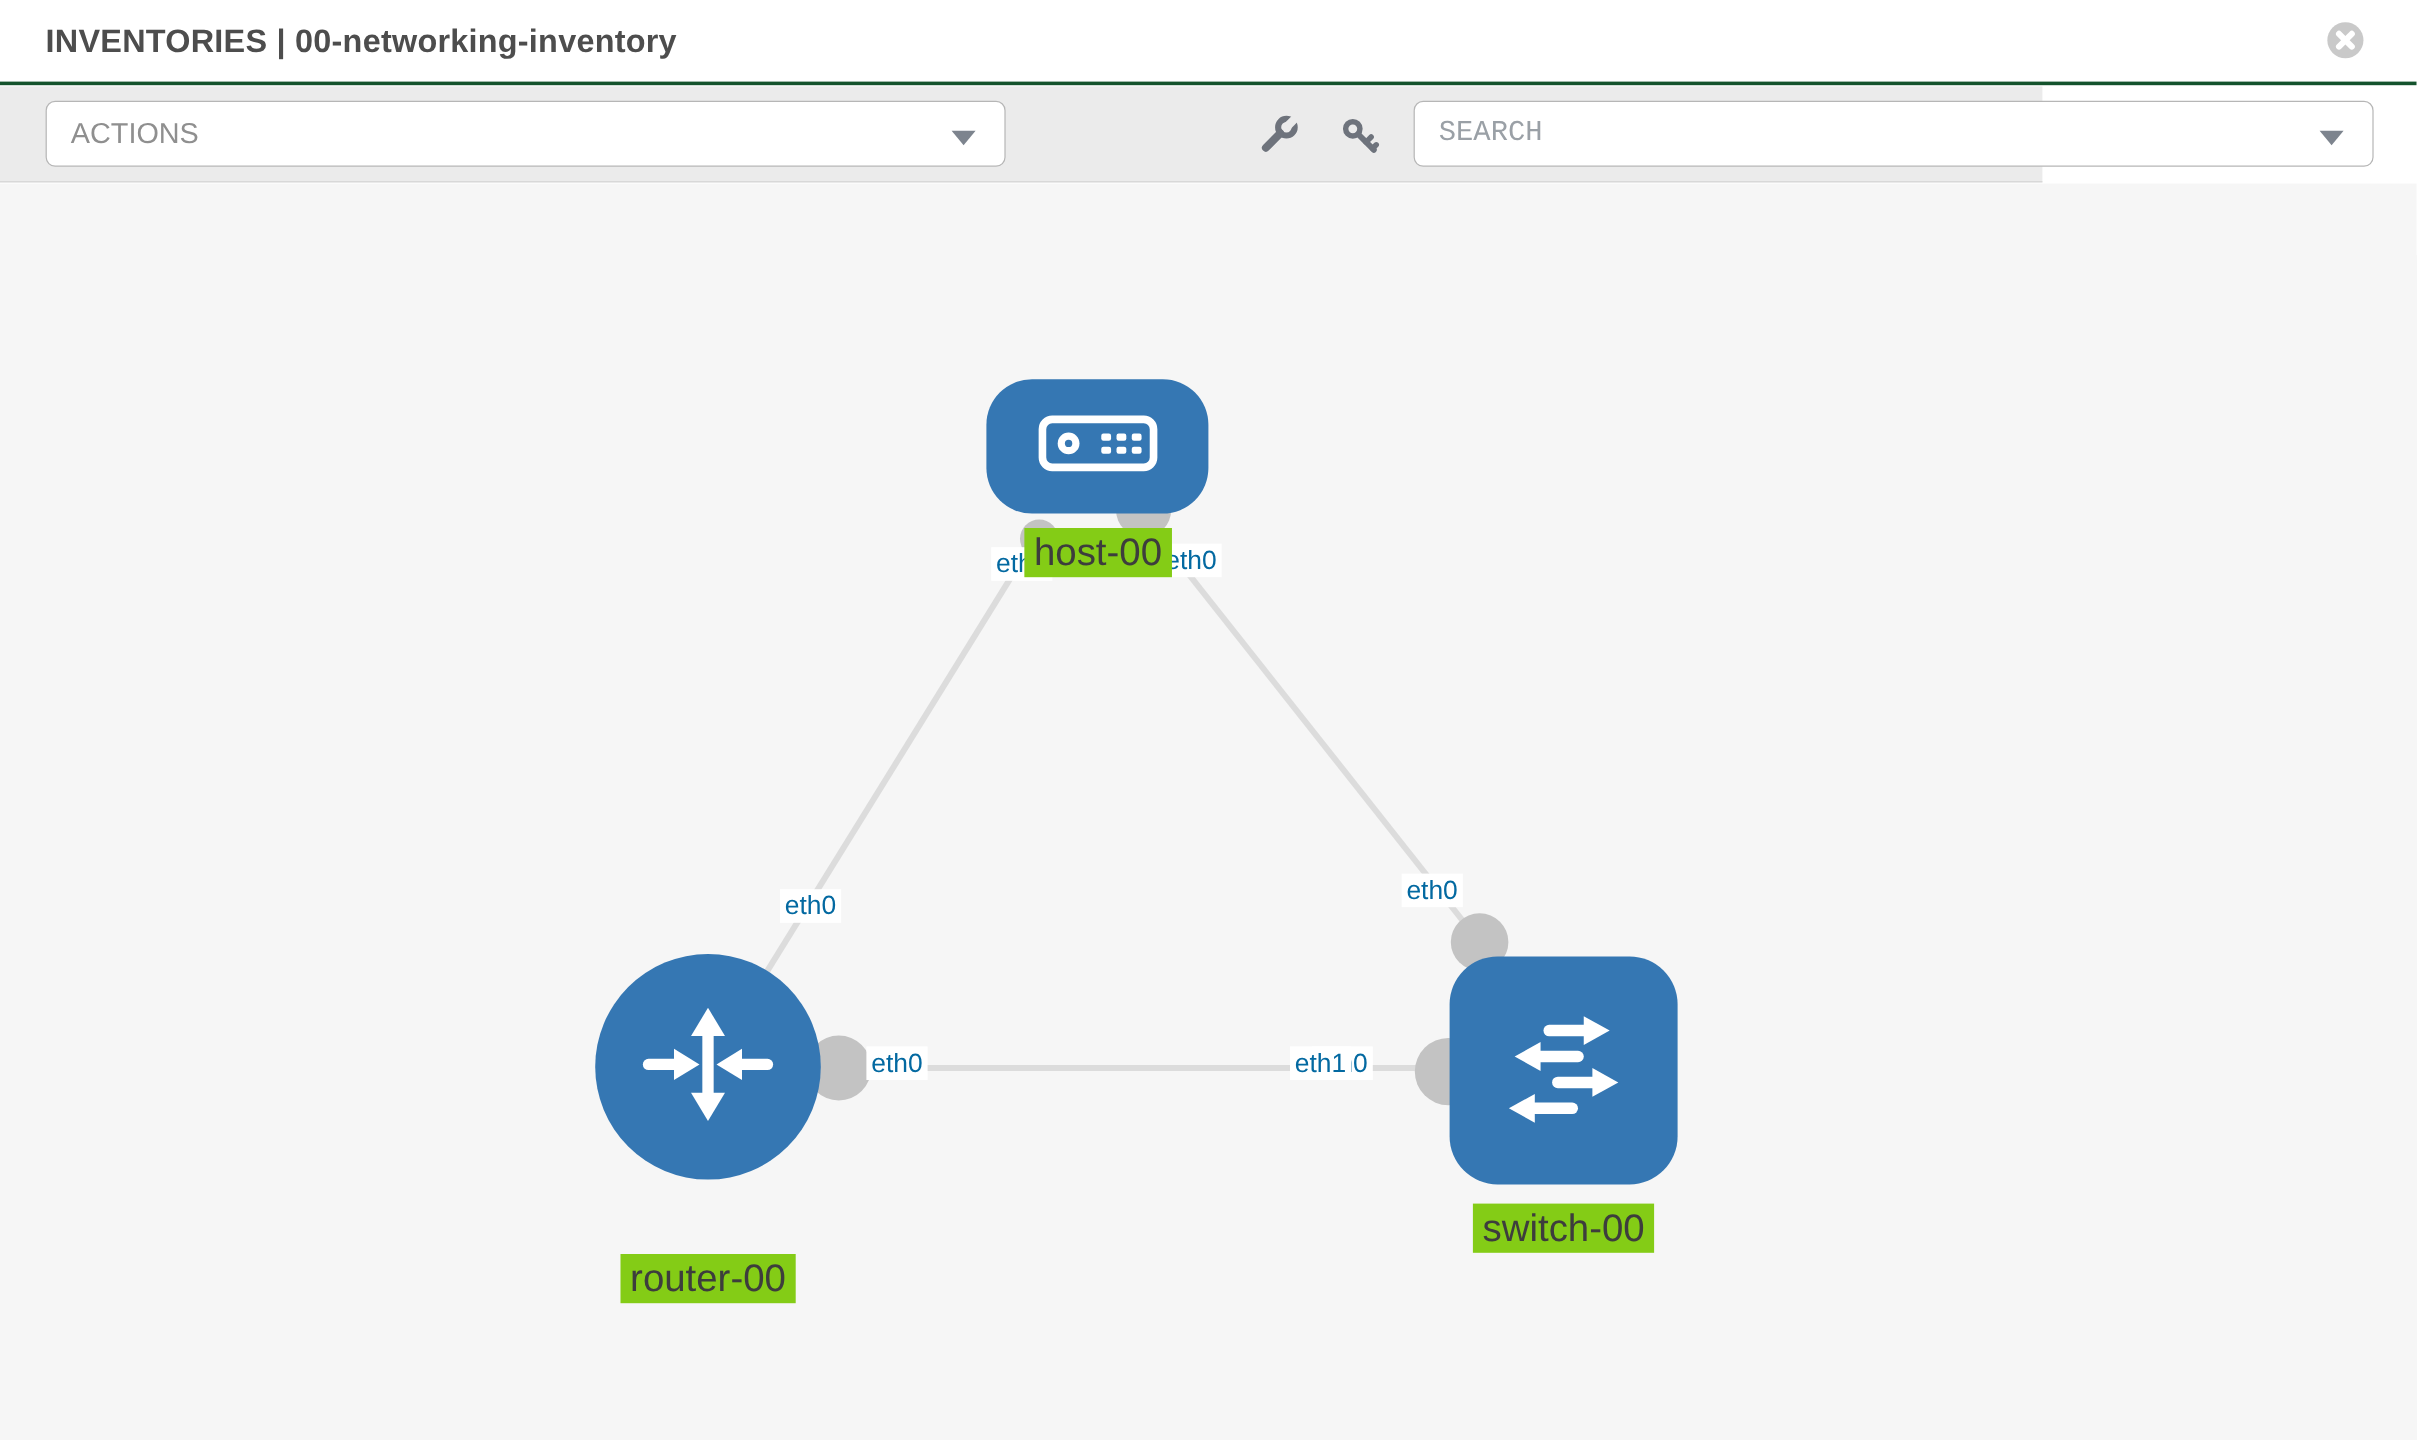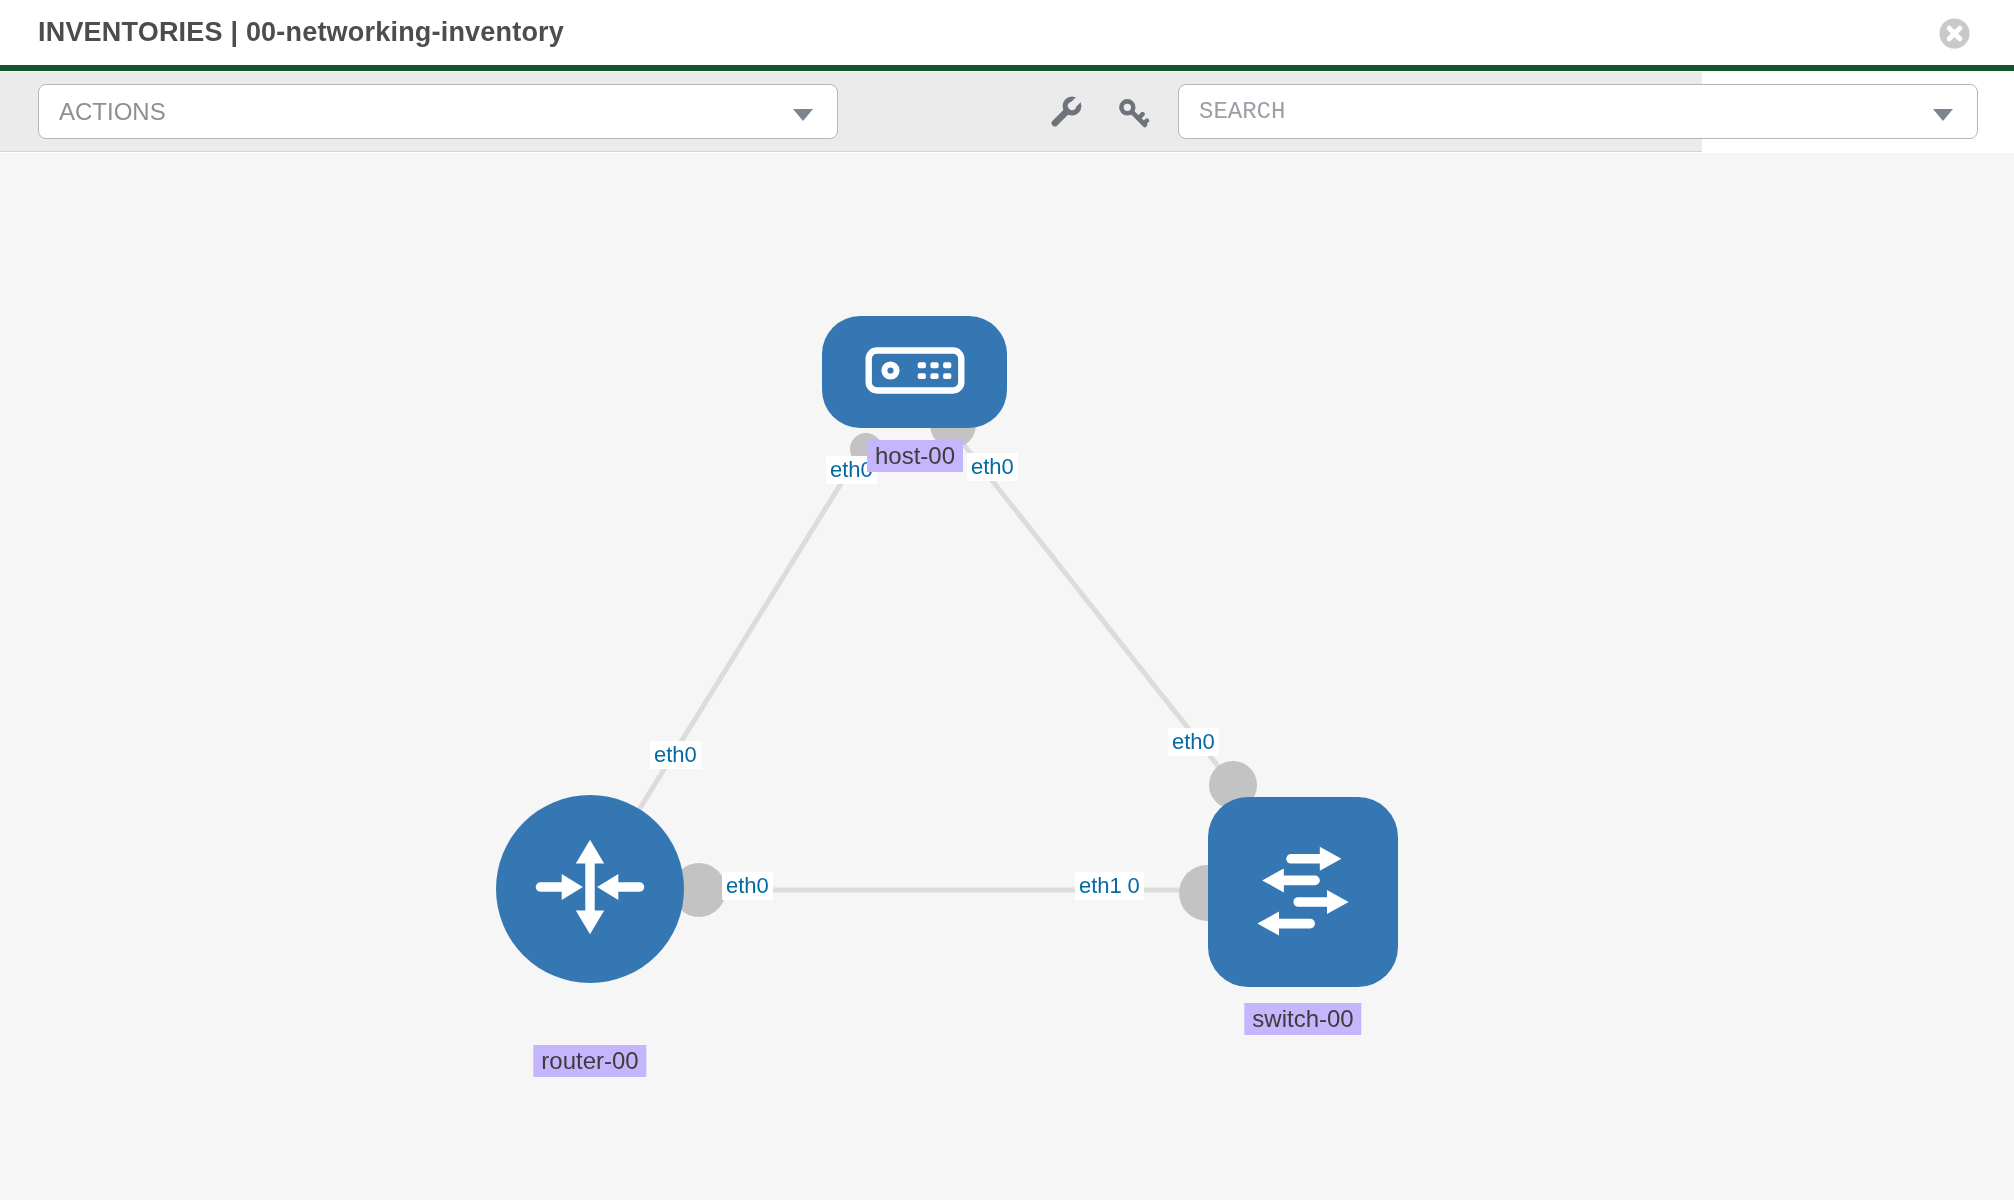--- a/index.html
+++ b/index.html
@@ -1,21 +1,21 @@
 <!DOCTYPE html>
 <html><head>
 <meta charset="utf-8">
 <style>
   * { margin:0; padding:0; box-sizing:border-box; }
   html,body { width:2014px; height:1200px; background:#fff; font-family:"Liberation Sans", sans-serif; }
   .app { position:relative; width:2014px; height:1200px; overflow:hidden; background:#fff; }
 
   
   .header { position:absolute; top:0; left:0; width:2014px; height:71px; background:#fff;
-            border-bottom:6px solid #14532d; display:flex; align-items:center; }
+            border-bottom:3px solid #14532d; display:flex; align-items:center; }
   .title { margin-left:38px; font-size:27px; font-weight:bold; color:#4d4d4d; letter-spacing:.2px; }
   .close-btn { position:absolute; right:43px; top:17px; width:33px; height:33px; cursor:pointer; }
 
   
   .toolbar { position:absolute; top:72px; left:0; width:1702px; height:80px; background:#ebebeb;
              border-bottom:1px solid #d4d4d4; }
   .combo { position:absolute; top:12px; height:55px; background:#fff; border:1px solid #b6b6b6;
            border-radius:8px; display:flex; align-items:center; font-size:24px; }
   .combo-actions { left:38px; width:800px; color:#8f8f8f; padding-left:20px; }
   .combo-search  { left:1178px; width:800px; padding-left:20px; }
@@ -31,22 +31,22 @@
 
   
   .canvas { position:absolute; top:153px; left:0; width:2014px; height:1047px; background:#f6f6f6; }
   .canvas svg.wires { position:absolute; top:0; left:0; }
 
   .node { position:absolute; background:#3577b3; display:flex; align-items:center; justify-content:center; cursor:pointer; }
   .node-host   { left:822px; top:163px; width:185px; height:112px; border-radius:38px; }
   .node-router { left:496px; top:642px; width:188px; height:188px; border-radius:50%; }
   .node-switch { left:1208px; top:644px; width:190px; height:190px; border-radius:40px; }
 
-  .node-label { position:absolute; transform:translateX(-50%); background:#c4b5fd; color:#3d3d3d;
-                font-size:24px; padding:2px 8px; white-space:nowrap; }
+  .node-label { position:absolute; transform:translateX(-50%); background:#84cc16; color:#3d3d3d;
+                font-size:32px; padding:2px 8px; white-space:nowrap; }
   .label-host   { left:915px;  top:287px; }
   .label-router { left:590px;  top:892px; }
   .label-switch { left:1303px; top:850px;text-align:right; }
 
   .iface { position:absolute; background:#fff; color:#0369a1; font-size:22px; padding:1px 4px; white-space:nowrap; }
   .if-host-left    { left:826px;  top:303px; }
   .if-host-right   { left:967px;  top:300px; }
   .if-router-top   { left:650px;  top:588px; }
   .if-switch-top   { left:1168px; top:575px; }
   .if-router-right { left:722px;  top:719px; }

